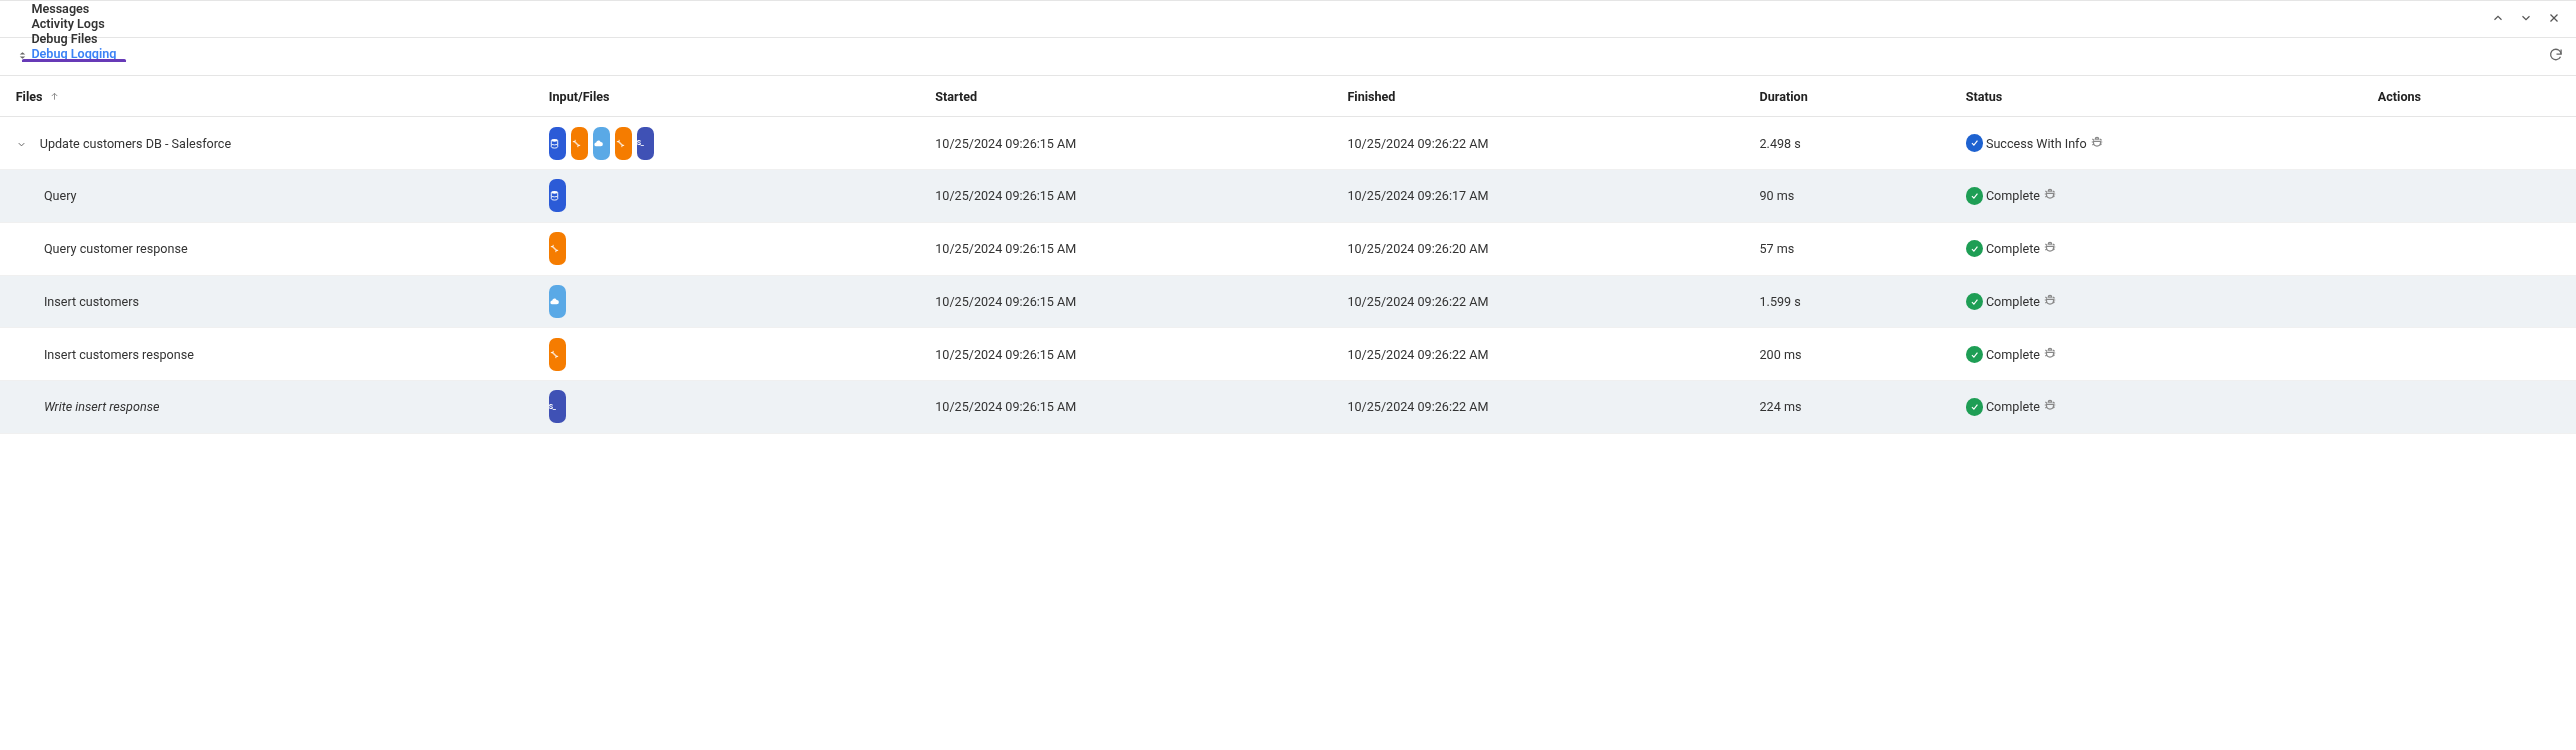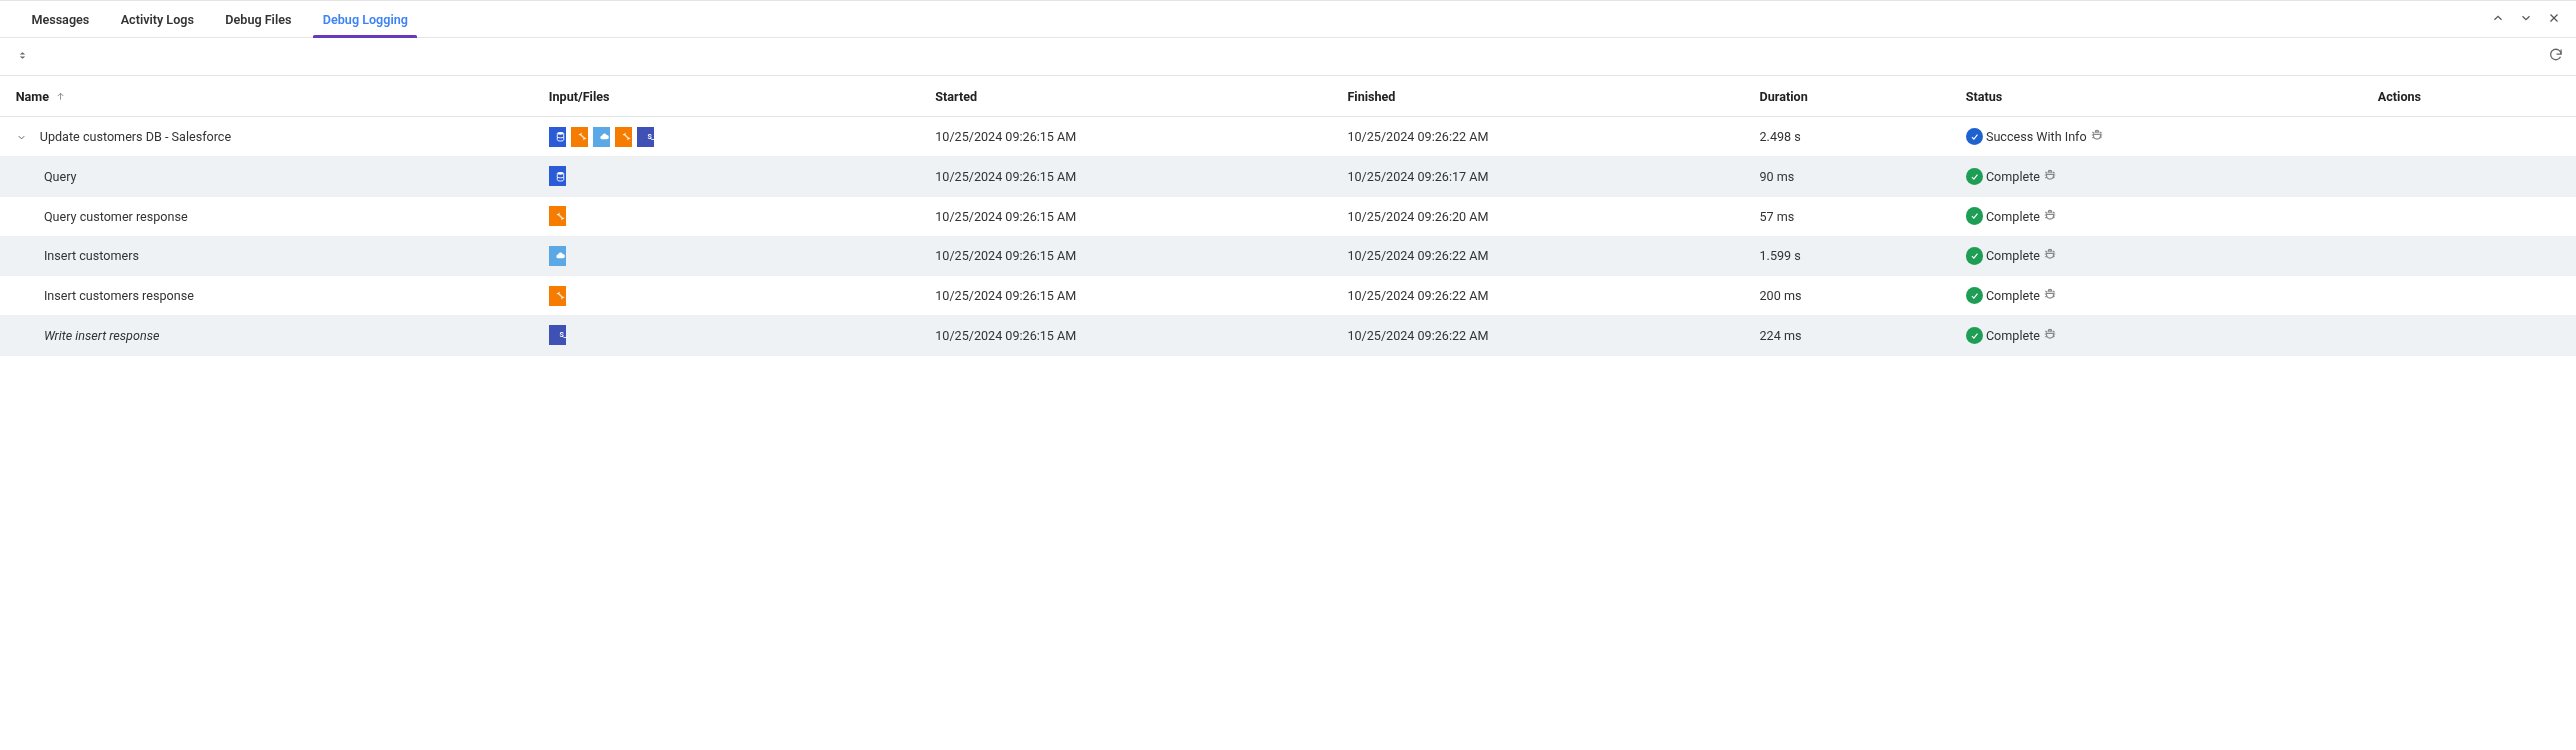--- a/index.html
+++ b/index.html
@@ -18,20 +18,21 @@
     border-top: 0.8px solid #e5e5e5;
     border-bottom: 0.8px solid #e5e5e5;
     padding: 0 7.9px 0 0;
     height: 38px;
   }
   .tabs {
     display: flex;
     align-items: stretch;
     gap: 0;
     padding-left: 15.7px;
+    flex-direction: column;
   }
   .tab {
     display: flex;
     align-items: center;
     padding: 0 15.7px;
     font-weight: 600;
     font-size: 12.6px;
     color: #333;
     cursor: pointer;
     position: relative;
@@ -113,22 +114,22 @@
   }
   .chev {
     width: 11px; height: 11px; color: #555; flex-shrink: 0;
   }
   .chev svg { width: 100%; height: 100%; fill: none; stroke: currentColor; stroke-width: 2; }
   .sort-arrow { color: #888; margin-left: 3.1px; }
   .sort-arrow svg { width: 11px; height: 11px; fill: none; stroke: currentColor; stroke-width: 2; vertical-align: -1.6px; }
   
   .io-icons { display: flex; gap: 4.7px; align-items: center; }
   .io-icon {
-    width: 17.3px; height: 20px; border-radius: 0;
-    display: inline-flex; align-items: center; justify-content: flex-end;
+    width: 17.3px; height: 33px; border-radius: 7px;
+    display: inline-flex; align-items: center; justify-content: flex-start;
     color: #fff; font-weight: 700; font-size: 7.9px;
   }
   .io-icon svg { width: 11px; height: 11px; fill: #fff; }
   .io-db       { background: #2b5bd7; }
   .io-transform{ background: #f57c00; }
   .io-cloud    { background: #5aa9e6; }
   .io-script   { background: #3f51b5; }
   
   .status-cell { display: flex; align-items: center; gap: 3px; }
   .status-badge {
@@ -212,21 +213,21 @@
         <col class="c-io">
         <col class="c-start">
       <col class="c-finish">
         <col class="c-dur">
         <col class="c-status">
         <col class="c-actions">
     </colgroup>
     <thead>
       <tr>
         <th style="padding-left:15.7px">
-          <span>Name</span>
+          <span>Files</span>
           <span class="sort-arrow">
             <svg viewBox="0 0 24 24">
                 <line x1="12" y1="19" x2="12" y2="5"></line>
                 <polyline points="6 11 12 5 18 11"></polyline>
               </svg>
           </span>
         </th>
         <th>
           <span>Input/Files</span>
         </th>

